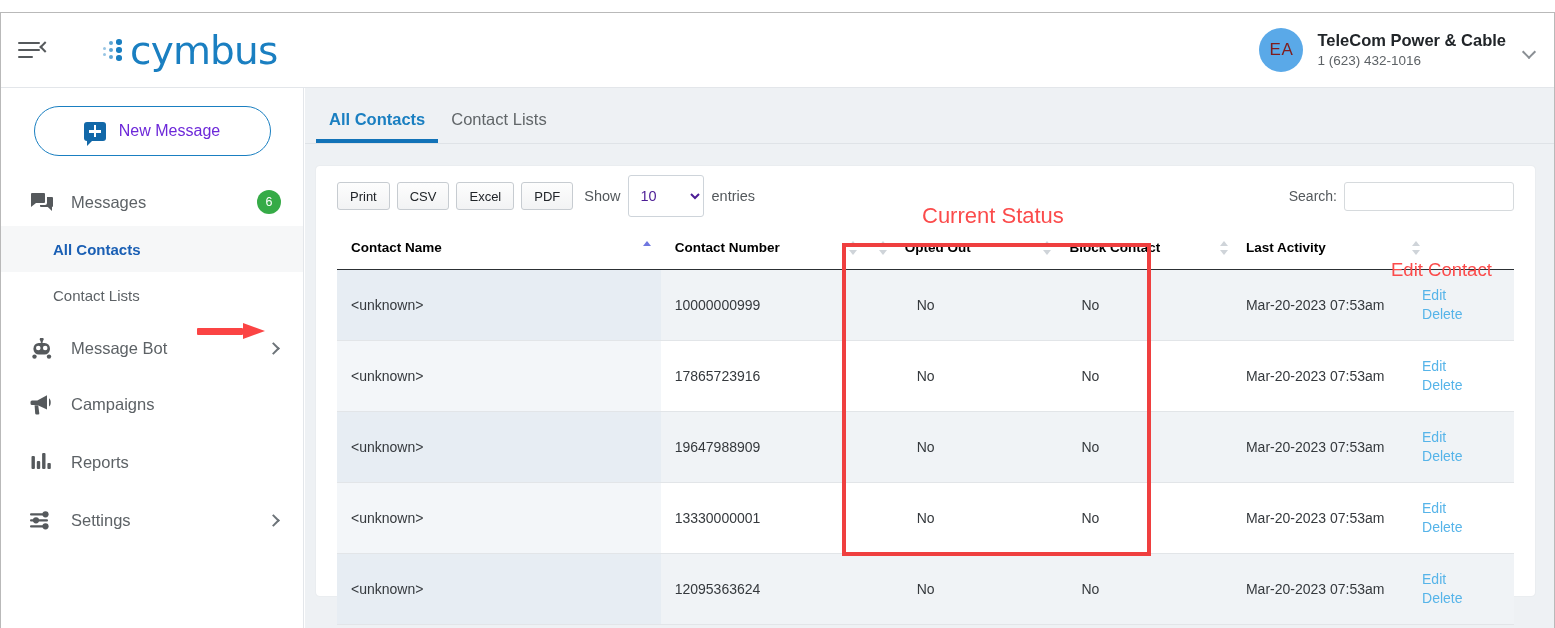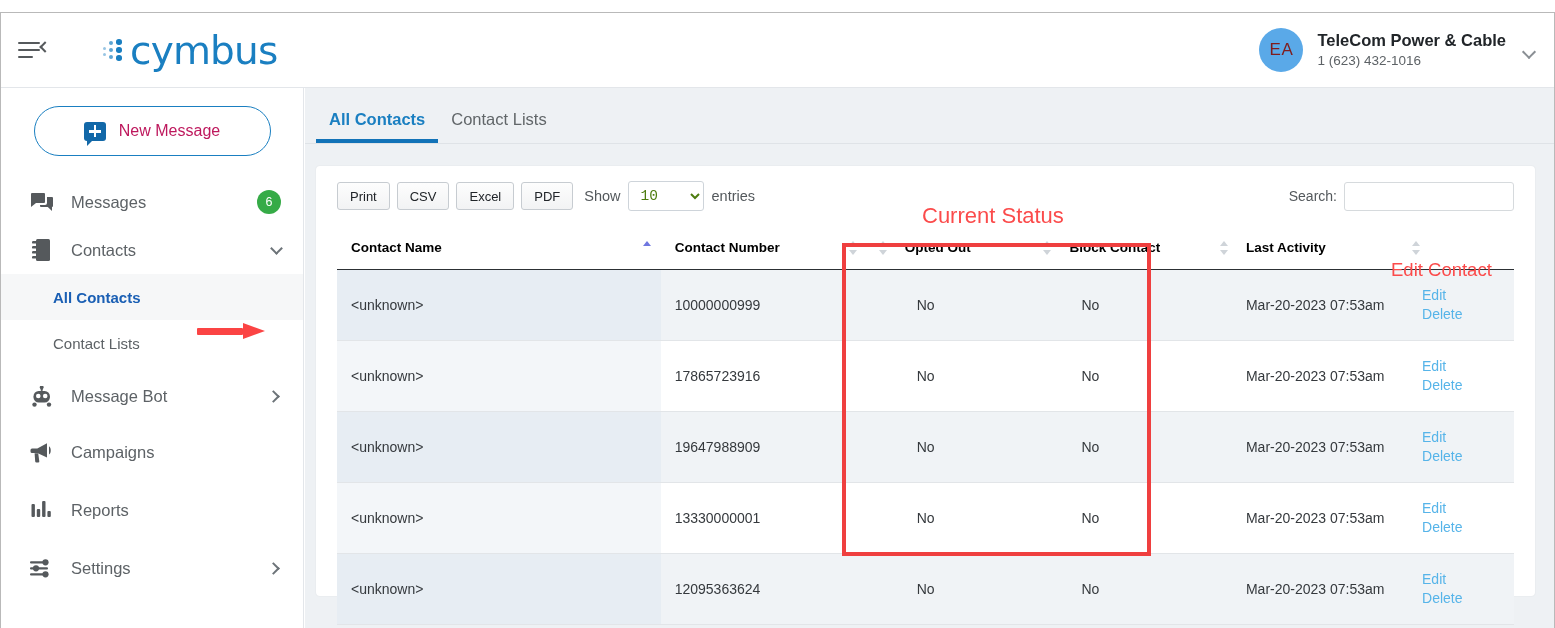--- a/index.html
+++ b/index.html
@@ -100,21 +100,21 @@
   
   .sidebar {
     position: absolute; left: 0; top: 75px;
     width: 303px; height: 551px;
     background: #ffffff;
     border-right: 1px solid #e3e6ea;
   }
   .newmsg {
     margin: 18px auto 0; width: 237px; height: 50px;
     border: 1px solid #1a7fc1; border-radius: 25px;
-    color: #be185d; font-size: 16px;
+    color: #6d28d9; font-size: 16px;
     display: flex; align-items: center; justify-content: center;
     cursor: pointer; background: #fff;
   }
   .newmsg .chatplus {
     width: 22px; height: 19px; background: #1268a8;
     border-radius: 3px; position: relative; margin-right: 13px;
   }
   .newmsg .chatplus:after {
     content: ""; position: absolute; left: 3px; bottom: -5px;
     border-left: 6px solid #1268a8;
@@ -197,25 +197,25 @@
     height: 28px; padding: 0 12px;
     border: 1px solid #c7ccd1; border-radius: 3px;
     background: linear-gradient(#fdfdfd,#f2f3f4);
     font-size: 13px; color: #212529;
     margin-right: 7px; cursor: pointer;
     display: flex; align-items: center;
   }
   .showlbl { font-size: 14.5px; color: #53585c; margin: 0 7px 0 4px; }
   .entlbl  { font-size: 14.5px; color: #53585c; margin-left: 8px; }
   .showsel {
-    width: 76px; height: 30px;
+    width: 76px; height: 42px;
     border: 1px solid #ced4da; border-radius: 3px;
-    background: #fff; font-size: 14.5px; color: #4d7c0f;
+    background: #fff; font-size: 14.5px; color: #4c1d95;
     padding-left: 8px;
-    font-family: Liberation Mono, monospace;
+    font-family: Liberation Sans, sans-serif;
   }
   .searchwrap {
     margin-left: auto; display: flex; align-items: center;
   }
   .searchlbl { font-size: 14px; color: #53585c; margin-right: 7px; }
   .searchin {
     width: 170px; height: 29px;
     border: 1px solid #d6dadd; border-radius: 3px;
     background: #fff; padding: 0 8px; font-size: 14px;
     font-family: "Liberation Sans", sans-serif;
@@ -360,33 +360,20 @@
         <span class="navicon">
           <svg width="22" height="19" viewBox="0 0 22 19" fill="#55595c">
             <path d="M0 1a1 1 0 011-1h12a1 1 0 011 1v8a1 1 0 01-1 1H5l-5 4V1z"></path>
             <path d="M16 4h5a1 1 0 011 1v8a1 1 0 01-1 1v4l-4.2-4H10a1 1 0 01-1-1v-1h5a2 2 0 002-2V4z"></path>
           </svg>
         </span>
         <span>Messages</span>
         <span class="badge">6</span>
       </div>
 
-      <div class="navitem">
-        <span class="navicon">
-          <svg width="20" height="22" viewBox="0 0 20 22" fill="#55595c">
-            <rect x="4" y="0" width="14" height="22" rx="1.5"></rect>
-            <rect x="0" y="2" width="5" height="2.6" rx="1.2"></rect>
-            <rect x="0" y="7" width="5" height="2.6" rx="1.2"></rect>
-            <rect x="0" y="12" width="5" height="2.6" rx="1.2"></rect>
-            <rect x="0" y="17" width="5" height="2.6" rx="1.2"></rect>
-          </svg>
-        </span>
-        <span>Contacts</span>
-        <span class="chev down"></span>
-      </div>
 
       <div class="navitem sub active">
         <span>All Contacts</span>
       </div>
 
       <div class="navitem sub">
         <span>Contact Lists</span>
       </div>
 
       <div class="navitem" style="margin-top:6px;">

